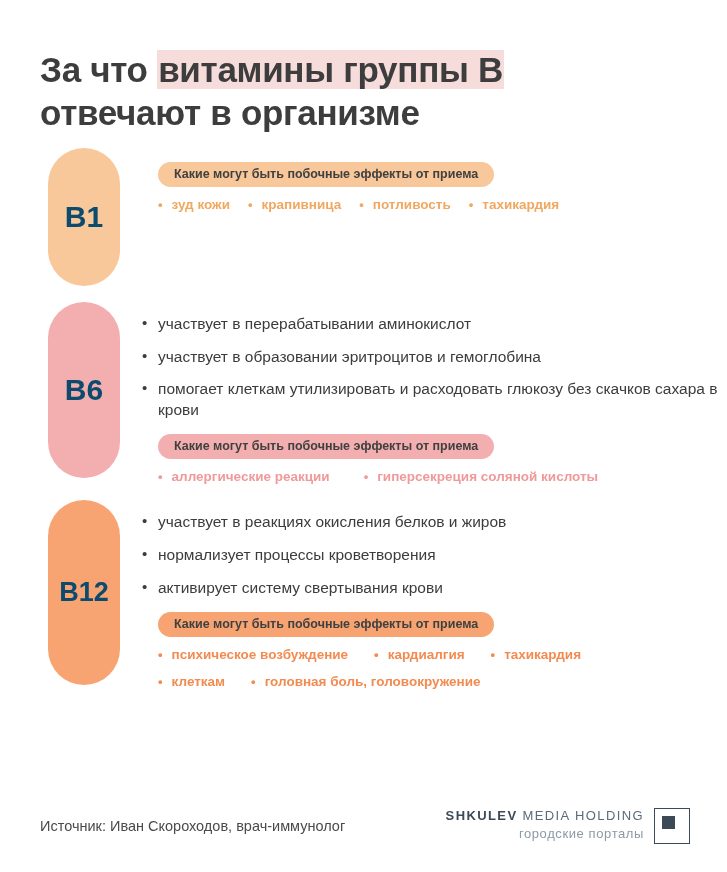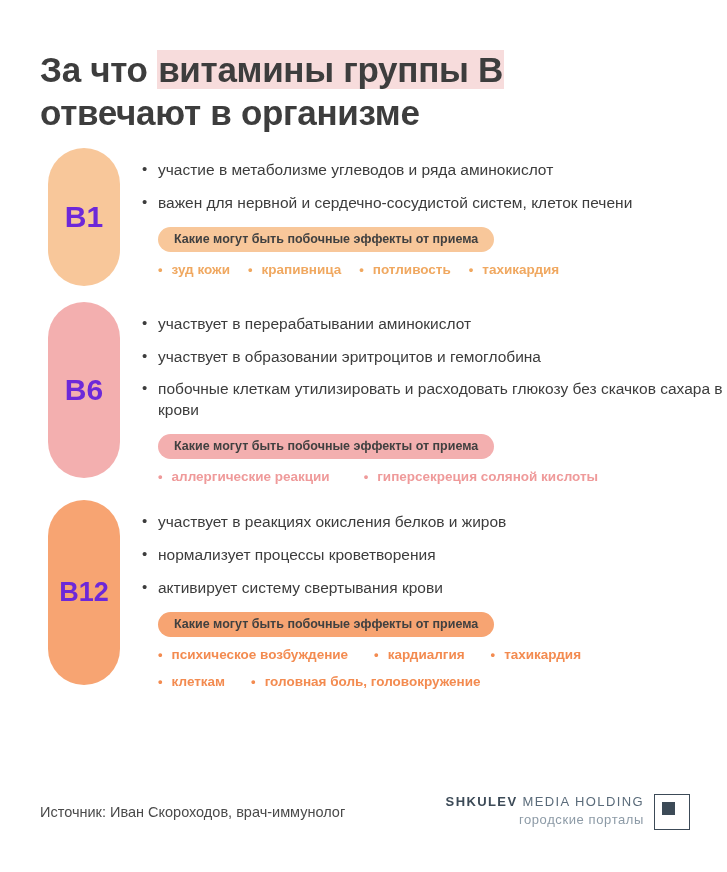--- a/index.html
+++ b/index.html
@@ -45,21 +45,21 @@
   }
   .section {
     position: relative;
     display: flex;
     align-items: flex-start;
     margin-bottom: 16px;
   }
   .pill {
     width: 72px;
     border-radius: 40px;
-    color: #6d28d9;
+    color: #0c4a6e;
     font-weight: bold;
     font-size: 30px;
     display: flex;
     align-items: center;
     justify-content: center;
     flex: 0 0 auto;
     margin-left: 48px;
   }
   .pill-b1 { background: #f8c79a; height: 138px; }
   .pill-b6 { background: #f3afaf; height: 176px; }
@@ -120,21 +120,21 @@
     font-size: 13px;
   }
   .effect + .effect { margin-left: 18px; }
   .eff-b1 { color: #f0a860; }
   .eff-b6 { color: #ef9a9a; }
   .eff-b12 { color: #f38b50; }
   .effects-row2 { margin-top: 12px; }
   .footer {
     position: absolute;
     left: 40px;
-    bottom: 42px;
+    bottom: 28px;
     width: 650px;
     display: flex;
     align-items: center;
     justify-content: space-between;
   }
   .source {
     font-size: 14.5px;
     color: #4a4a4a;
   }
   .logo {
@@ -181,24 +181,20 @@
   <h1 class="title">
     <span>За что </span><span class="hl">витамины группы В</span><br>
     <span>отвечают в организме</span>
   </h1>
 
   <div class="sections">
 
     <div class="section">
       <div class="pill pill-b1">B1</div>
       <div class="body">
-        <ul class="bullets">
-          <li>участие в метаболизме углеводов и ряда аминокислот</li>
-          <li>важен для нервной и сердечно-сосудистой систем, клеток печени</li>
-        </ul>
         <div class="sidelabel sl-b1">Какие могут быть побочные эффекты от приема</div>
         <div class="effects">
           <span class="effect eff-b1">
               <span class="dot">•</span>
               <span>зуд кожи</span>
             </span>
           <span class="effect eff-b1">
               <span class="dot">•</span>
               <span>крапивница</span>
             </span>
@@ -213,21 +209,21 @@
         </div>
       </div>
     </div>
 
     <div class="section">
       <div class="pill pill-b6">B6</div>
       <div class="body">
         <ul class="bullets">
           <li>участвует в перерабатывании аминокислот</li>
           <li>участвует в образовании эритроцитов и гемоглобина</li>
-          <li>побочные клеткам утилизировать и расходовать глюкозу без скачков сахара в крови</li>
+          <li>помогает клеткам утилизировать и расходовать глюкозу без скачков сахара в крови</li>
         </ul>
         <div class="sidelabel sl-b6">Какие могут быть побочные эффекты от приема</div>
         <div class="effects">
           <span class="effect eff-b6">
               <span class="dot">•</span>
               <span>аллергические реакции</span>
             </span>
           <span class="effect eff-b6" style="margin-left:34px;">
               <span class="dot">•</span>
               <span>гиперсекреция соляной кислоты</span>

